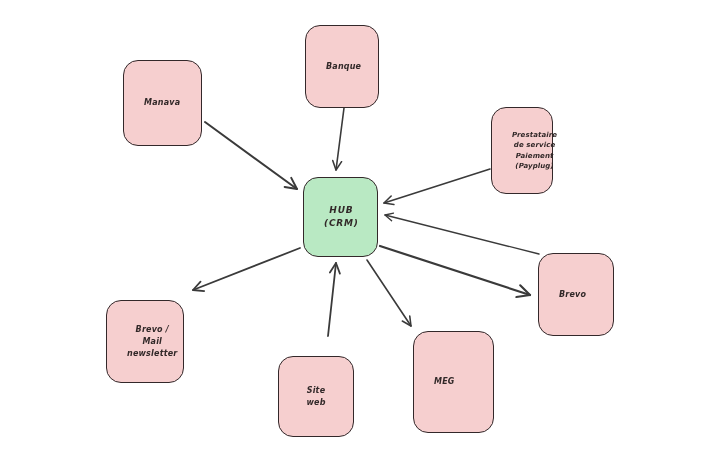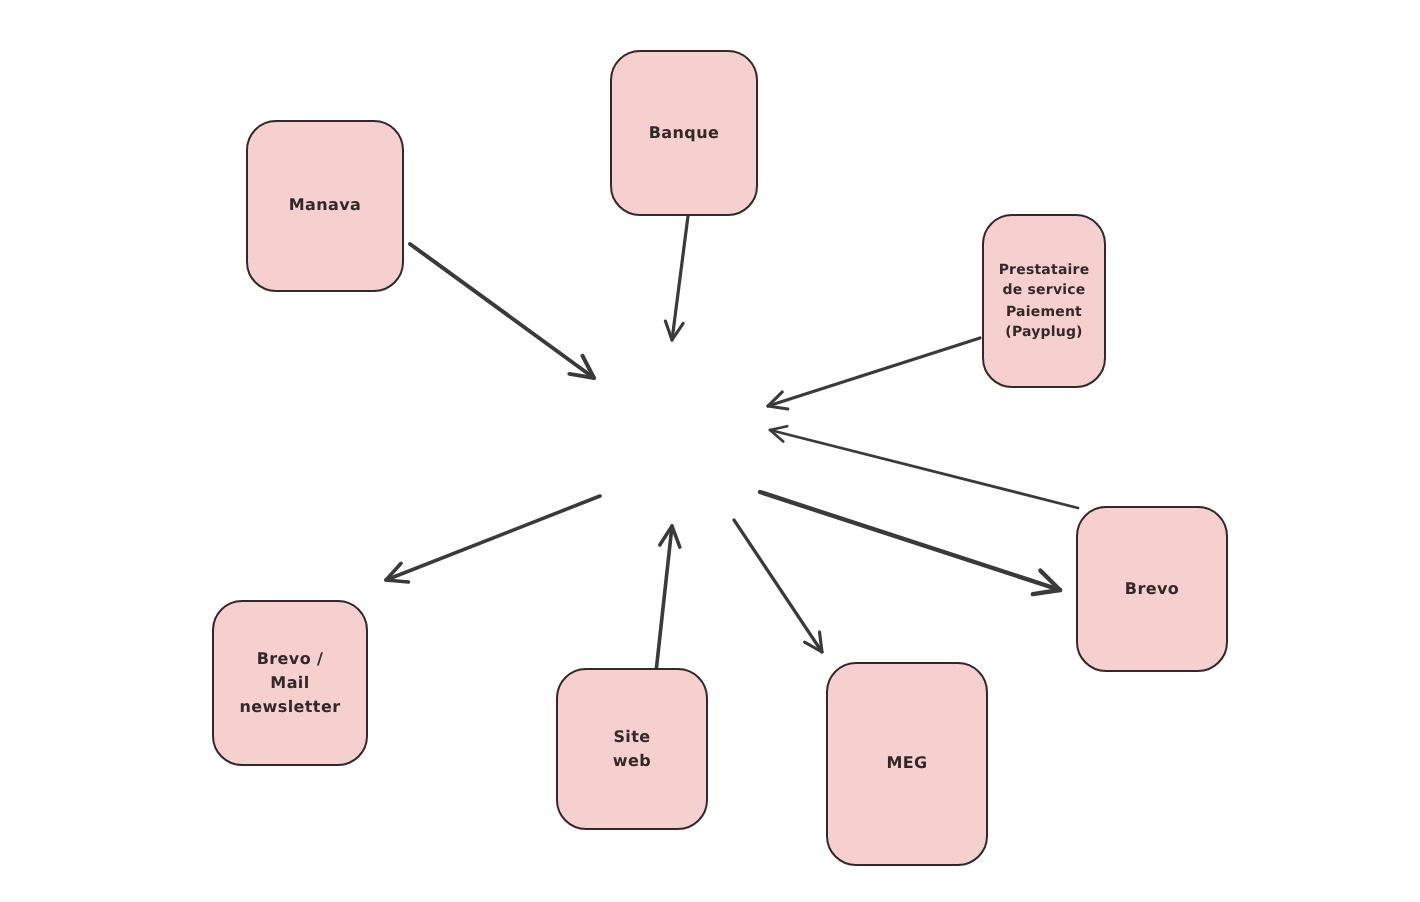--- a/index.html
+++ b/index.html
@@ -14,40 +14,40 @@
   .edges { position: absolute; left: 0; top: 0; width: 710px; height: 451px; }
   .edge { stroke: var(--arrow, #3a3a3a); fill: none; stroke-linecap: round; }
   .arrowhead { stroke: var(--arrow, #3a3a3a); fill: none; stroke-linecap: round; stroke-linejoin: round; }
   .node {
     position: absolute;
     box-sizing: border-box;
     border: 1.6px solid var(--border, #33282a);
     border-radius: 15px;
     display: flex;
     align-items: center;
-    justify-content: center;
     text-align: center;
     padding: 20px;
+    font-style: italic;
   }
   .pink  { background: var(--node-pink, #f6cfcf); }
   .green { background: var(--node-green, #b9e9c3); }
   .label {
     font-weight: bold;
     font-size: 8px;
     color: var(--text, #322929);
     line-height: 1.5;
     letter-spacing: 0.2px;
   }
   .manava  { left: 123px; top: 60px;  width: 79px; height: 86px; }
   .banque  { left: 305px; top: 25px;  width: 74px; height: 83px; }
   .payplug { left: 491px; top: 107px; width: 62px; height: 87px; }
   .hub     { left: 303px; top: 177px; width: 75px; height: 80px; }
   .airbnb  { left: 538px; top: 253px; width: 76px; height: 83px; }
   .meg     { left: 413px; top: 331px; width: 81px; height: 102px; }
-  .siteweb { left: 278px; top: 334px; width: 76px; height: 81px; }
+  .siteweb { left: 278px; top: 356px; width: 76px; height: 81px; }
   .brevo   { left: 106px; top: 268px; width: 78px; height: 83px; margin-top: 32px; }
   .hub .label     { font-size: 9px; letter-spacing: 0.8px; }
   .payplug .label { font-size: 7px; letter-spacing: 0.1px; }
 </style>
 </head>
 <body>
 
 <div class="stage">
 
   <svg class="edges" viewBox="0 0 710 451" xmlns="http://www.w3.org/2000/svg">
@@ -71,20 +71,23 @@
   </div>
 
   <div class="node pink banque">
     <span class="label">Banque</span>
   </div>
 
   <div class="node pink payplug">
     <span class="label">Prestataire de service Paiement (Payplug)</span>
   </div>
 
+  <div class="node green hub">
+    <span class="label">HUB (CRM)</span>
+  </div>
 
   <div class="node pink airbnb">
     <span class="label">Brevo</span>
   </div>
 
   <div class="node pink meg">
     <span class="label">MEG</span>
   </div>
 
   <div class="node pink siteweb">

